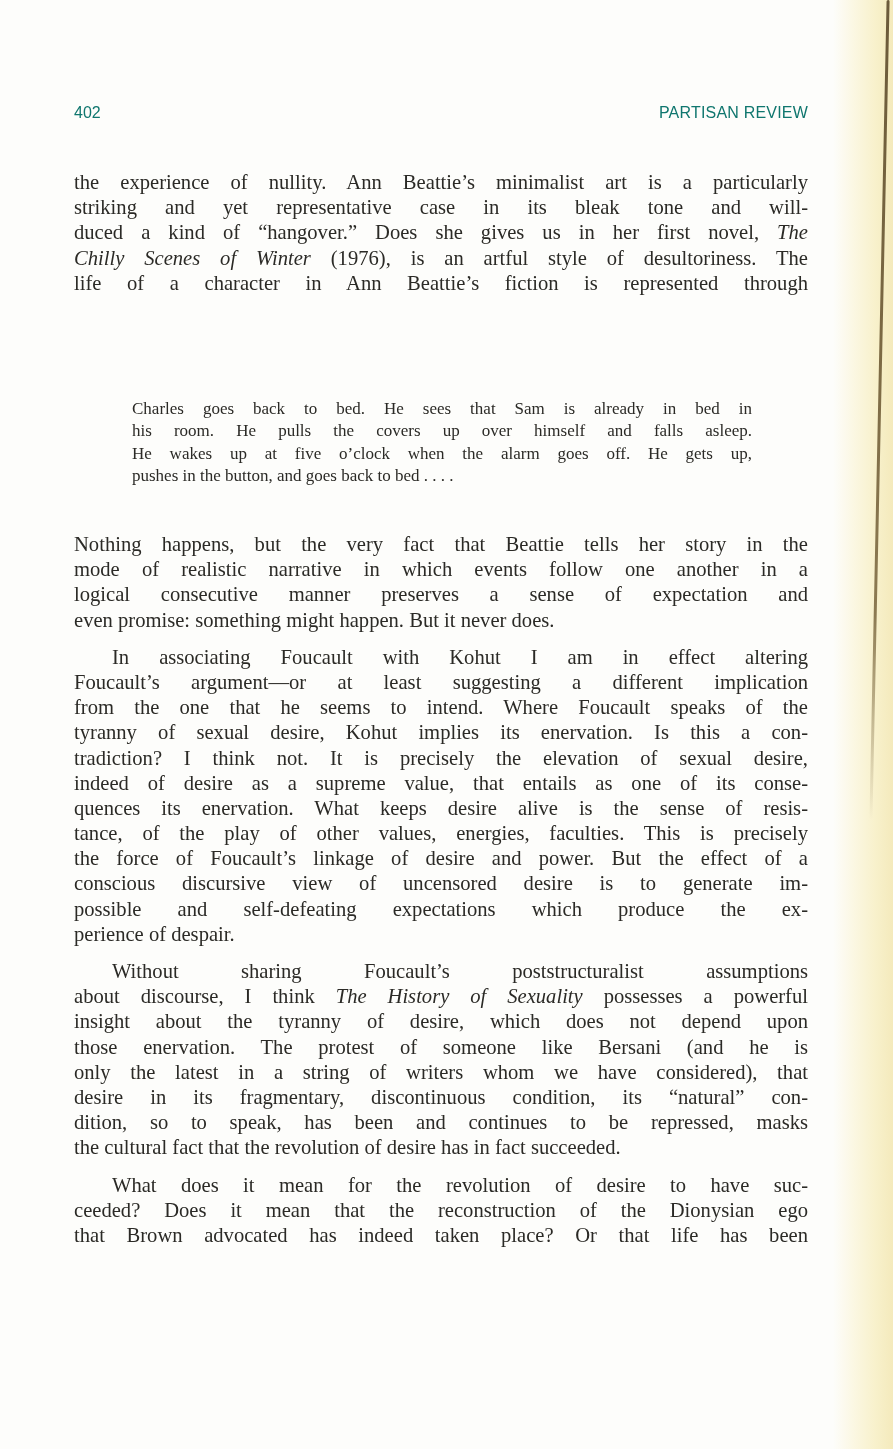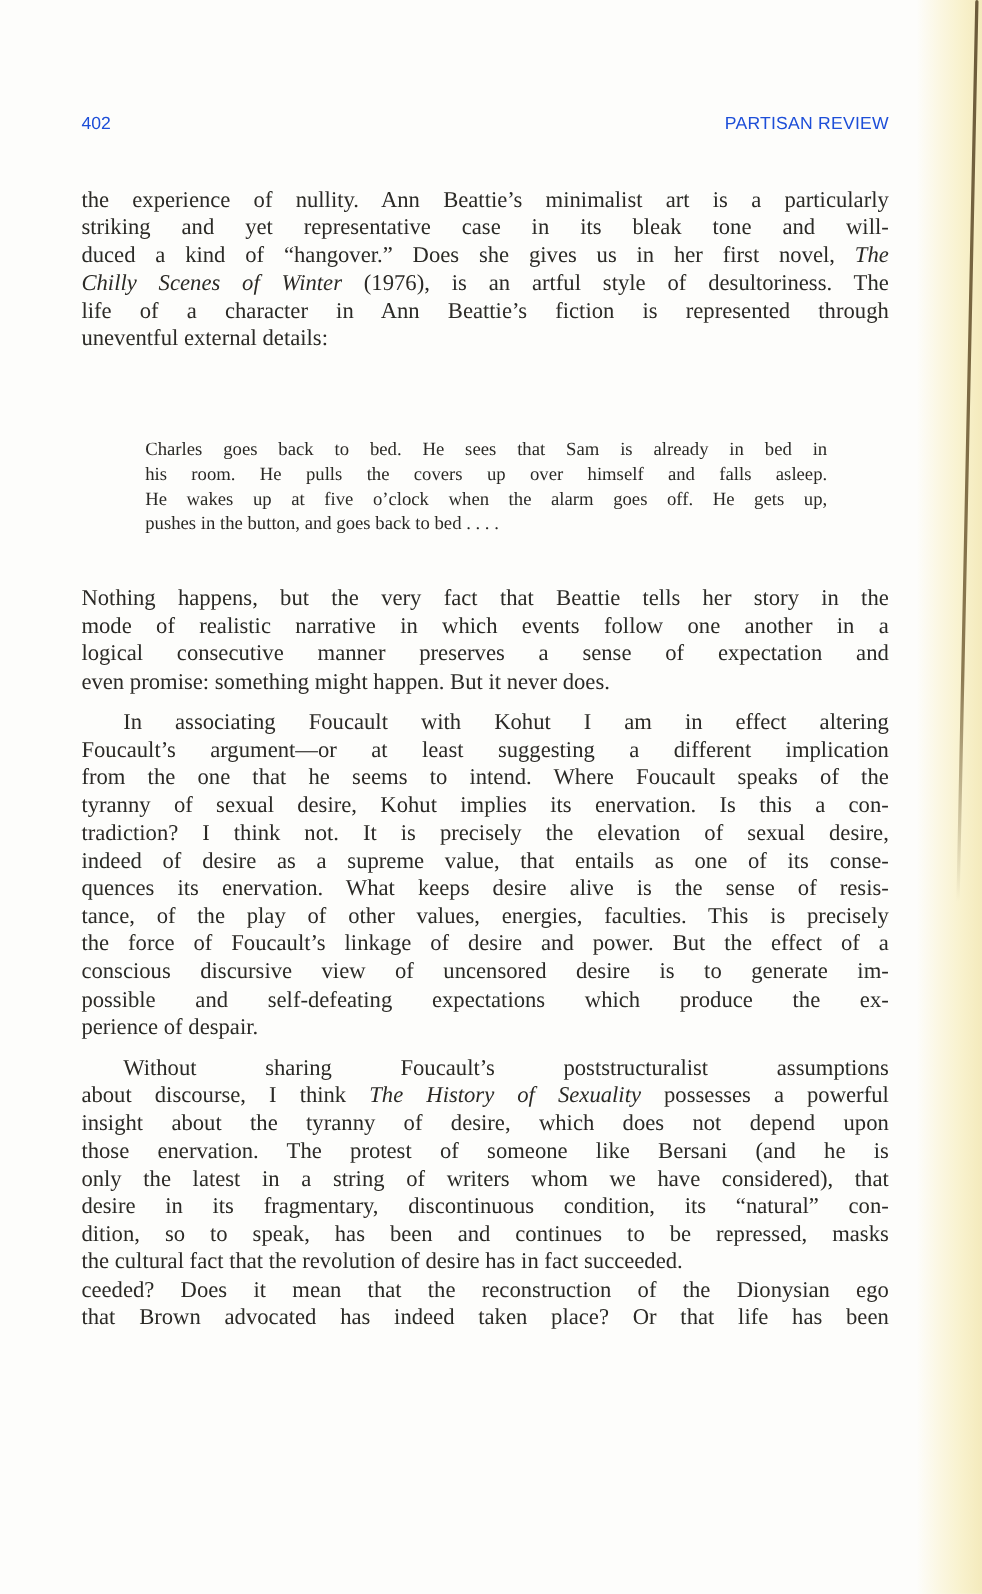--- a/index.html
+++ b/index.html
@@ -34,21 +34,21 @@
       transform: skewX(-1.2deg);
     }
     .header {
       position: absolute;
       top: 104px;
       left: 74px;
       width: 734px;
       height: 22px;
       font-family: "Liberation Sans", sans-serif;
       font-size: 16px;
-      color: #1d4ed8;
+      color: #0f766e;
     }
     .folio {
       position: absolute;
       left: 0;
       top: 0;
     }
     .running-head {
       position: absolute;
       right: 0;
       top: 0;
@@ -109,21 +109,20 @@
   <span class="folio">402</span>
   <span class="running-head">PARTISAN REVIEW</span>
 </div>
 
 <div class="text-block p1">
   <span class="line">the experience of nullity. Ann Beattie’s minimalist art is a particularly</span>
   <span class="line">striking and yet representative case in its bleak tone and will-</span>
   <span class="line"><span>duced a kind of “hangover.” Does she gives us in her first novel, </span><i class="title">The</i></span>
   <span class="line"><i class="title">Chilly Scenes of Winter</i><span> (1976), is an artful style of desultoriness. The</span></span>
   <span class="line">life of a character in Ann Beattie’s fiction is represented through</span>
-  <span class="line last">uneventful external details:</span>
 </div>
 
 <div class="quote">
   <span class="line">Charles goes back to bed. He sees that Sam is already in bed in</span>
   <span class="line">his room. He pulls the covers up over himself and falls asleep.</span>
   <span class="line">He wakes up at five o’clock when the alarm goes off. He gets up,</span>
   <span class="line last">pushes in the button, and goes back to bed . . . .</span>
 </div>
 
 <div class="text-block p2">
@@ -147,15 +146,16 @@
 
   <span class="line indent">Without sharing Foucault’s poststructuralist assumptions</span>
   <span class="line"><span>about discourse, I think </span><i class="title">The History of Sexuality</i><span> possesses a powerful</span></span>
   <span class="line">insight about the tyranny of desire, which does not depend upon</span>
   <span class="line">those enervation. The protest of someone like Bersani (and he is</span>
   <span class="line">only the latest in a string of writers whom we have considered), that</span>
   <span class="line">desire in its fragmentary, discontinuous condition, its “natural” con-</span>
   <span class="line">dition, so to speak, has been and continues to be repressed, masks</span>
   <span class="line last">the cultural fact that the revolution of desire has in fact succeeded.</span>
 
+  <span class="line indent">What does it mean for the revolution of desire to have suc-</span>
   <span class="line">ceeded? Does it mean that the reconstruction of the Dionysian ego</span>
   <span class="line">that Brown advocated has indeed taken place? Or that life has been</span>
 </div>
 
 </body></html>

